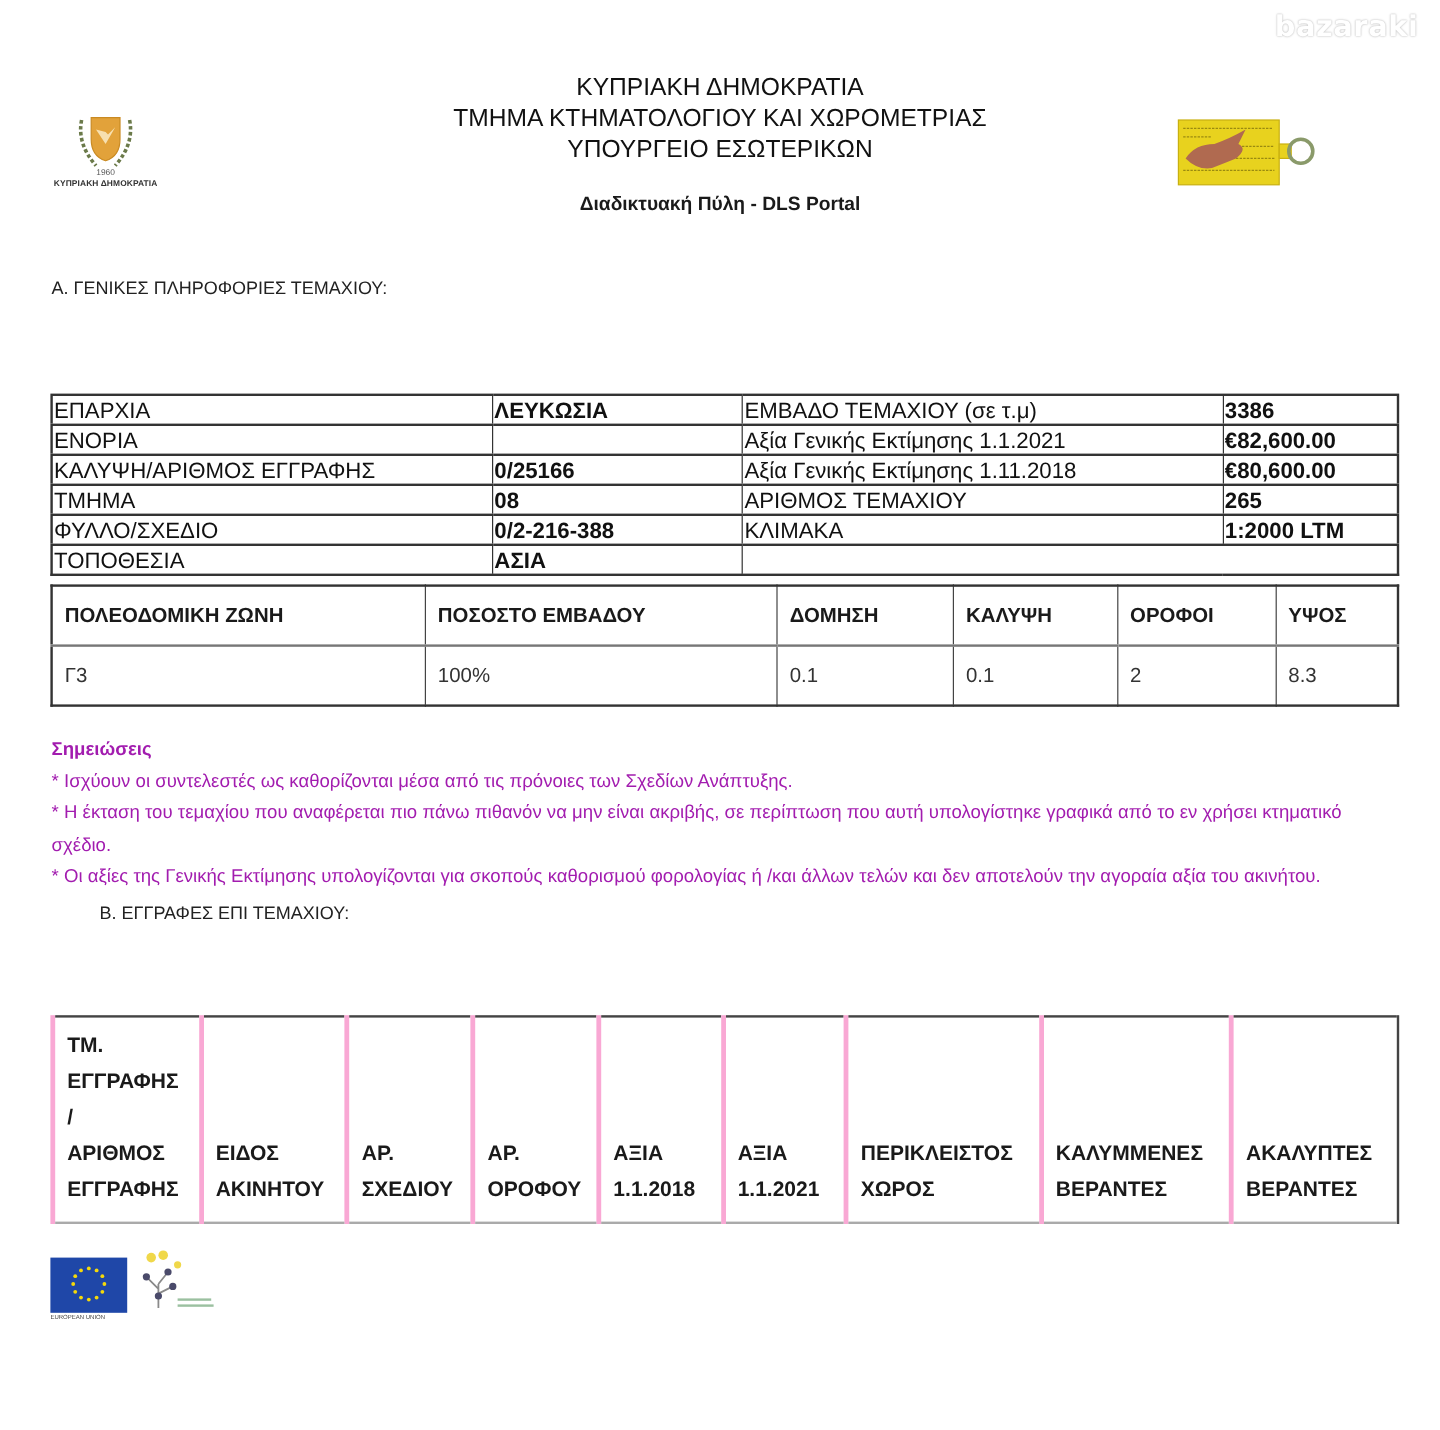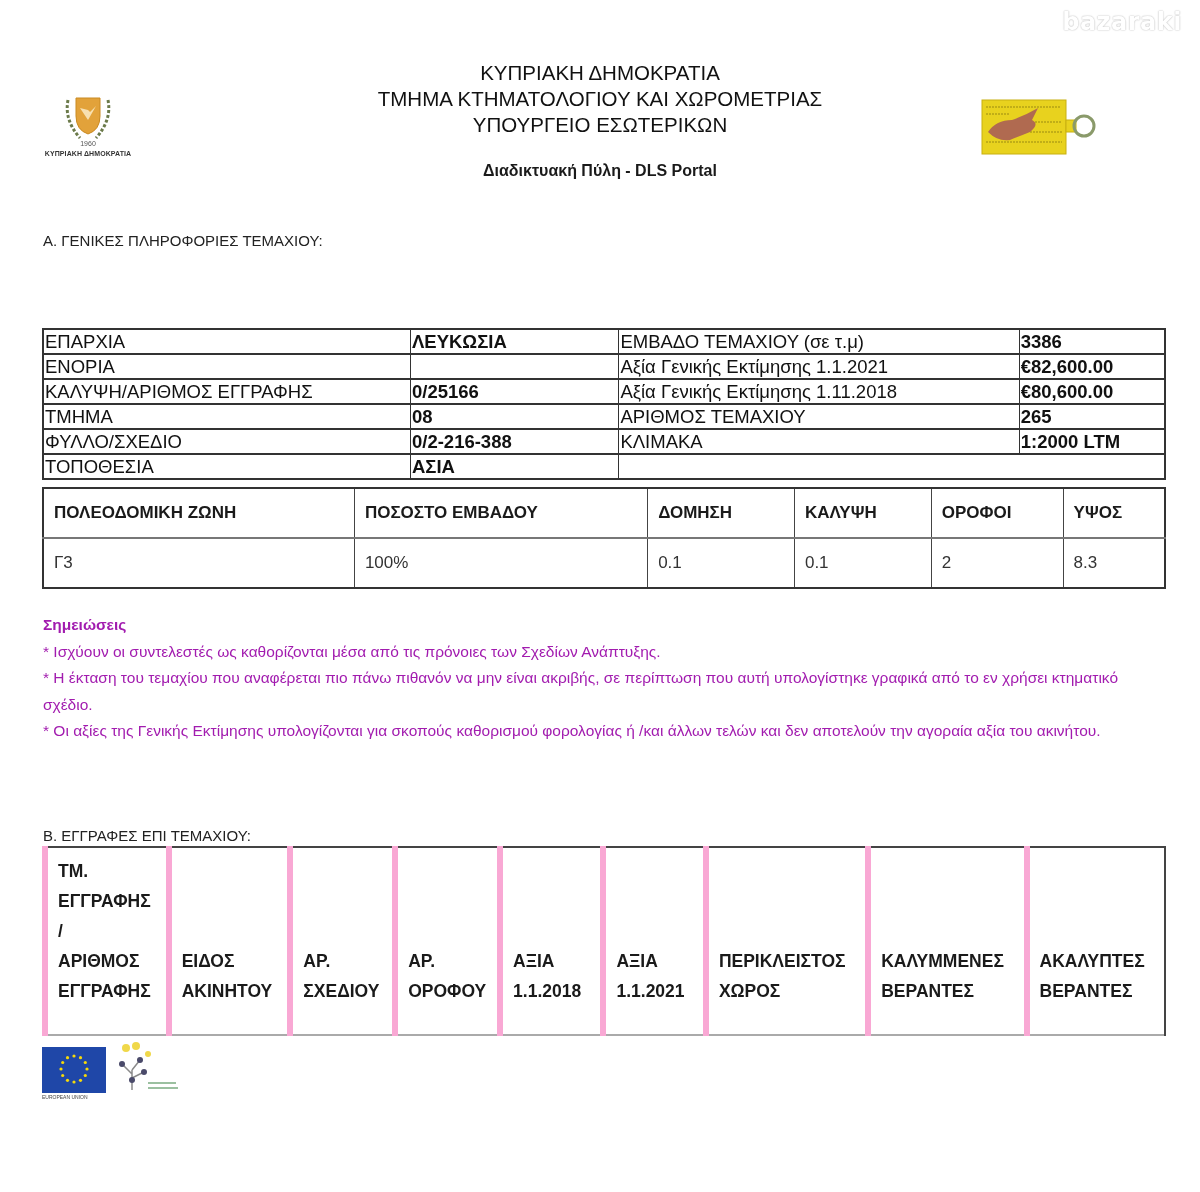--- a/index.html
+++ b/index.html
@@ -28,21 +28,21 @@
 
     .t2 { left: 42px; top: 487px; width: 1124px; border: 2px solid #333; padding-left: 16px; }
     .t2 td, .t2 th { border: 1px solid #444; font-size: 17px; height: 50px; padding: 0 10px; text-align: left; vertical-align: middle; color: #1a1a1a; }
     .t2 th { font-weight: bold; border-bottom: 2px solid #777; }
     .t2 td { font-weight: normal; color: #333; }
 
     .notes { position: absolute; left: 43px; top: 612px; width: 1120px; font-size: 15.5px; line-height: 26.5px; color: #a21caf; }
     .notes .notes-title { font-weight: bold; }
 
     .t3 { left: 42px; top: 846px; width: 1124px; border: 2px solid #444; border-bottom: 2px solid #aaa; }
-    .t3 th { border-left: 6px solid #f9a8d4; border-right: 2px solid #444; font-size: 17.5px; line-height: 30px; height: 170px; padding: 8px 10px 28px 10px; text-align: left; vertical-align: bottom; font-weight: bold; color: #1a1a1a; }
+    .t3 th { border-left: 4px solid #f9a8d4; border-right: 2px solid #444; font-size: 17.5px; line-height: 30px; height: 170px; padding: 8px 10px 12px 10px; text-align: left; vertical-align: bottom; font-weight: bold; color: #1a1a1a; }
 
     .eu { position: absolute; left: 42px; top: 1040px; display: flex; align-items: flex-end; gap: 6px; }
     .eu .flag { width: 64px; height: 46px; background: #1f47a8; position: relative; }
     .eu .eu-label { font-size: 5px; color: #444; margin-top: 1px; }
   </style>
 </head>
 <body>
 
 <div class="watermark">bazaraki</div>
 
@@ -159,21 +159,21 @@
   </tbody>
 </table>
 
 <div class="notes">
   <div class="notes-title">Σημειώσεις</div>
   <div>* Ισχύουν οι συντελεστές ως καθορίζονται μέσα από τις πρόνοιες των Σχεδίων Ανάπτυξης.</div>
   <div>* Η έκταση του τεμαχίου που αναφέρεται πιο πάνω πιθανόν να μην είναι ακριβής, σε περίπτωση που αυτή υπολογίστηκε γραφικά από το εν χρήσει κτηματικό σχέδιο.</div>
   <div>* Οι αξίες της Γενικής Εκτίμησης υπολογίζονται για σκοπούς καθορισμού φορολογίας ή /και άλλων τελών και δεν αποτελούν την αγοραία αξία του ακινήτου.</div>
 </div>
 
-<div class="section-title" style="top:827px;">Β. ΕΓΓΡΑΦΕΣ ΕΠΙ ΤΕΜΑΧΙΟΥ:</div>
+<div class="section-title" style="top:753px;margin-left:40px;">Β. ΕΓΓΡΑΦΕΣ ΕΠΙ ΤΕΜΑΧΙΟΥ:</div>
 
 <table class="t3">
   <colgroup>
     <col style="width:124px">
       <col style="width:122px">
       <col style="width:105px">
       <col style="width:105px">
       <col style="width:104px">
       <col style="width:103px">
       <col style="width:163px">

